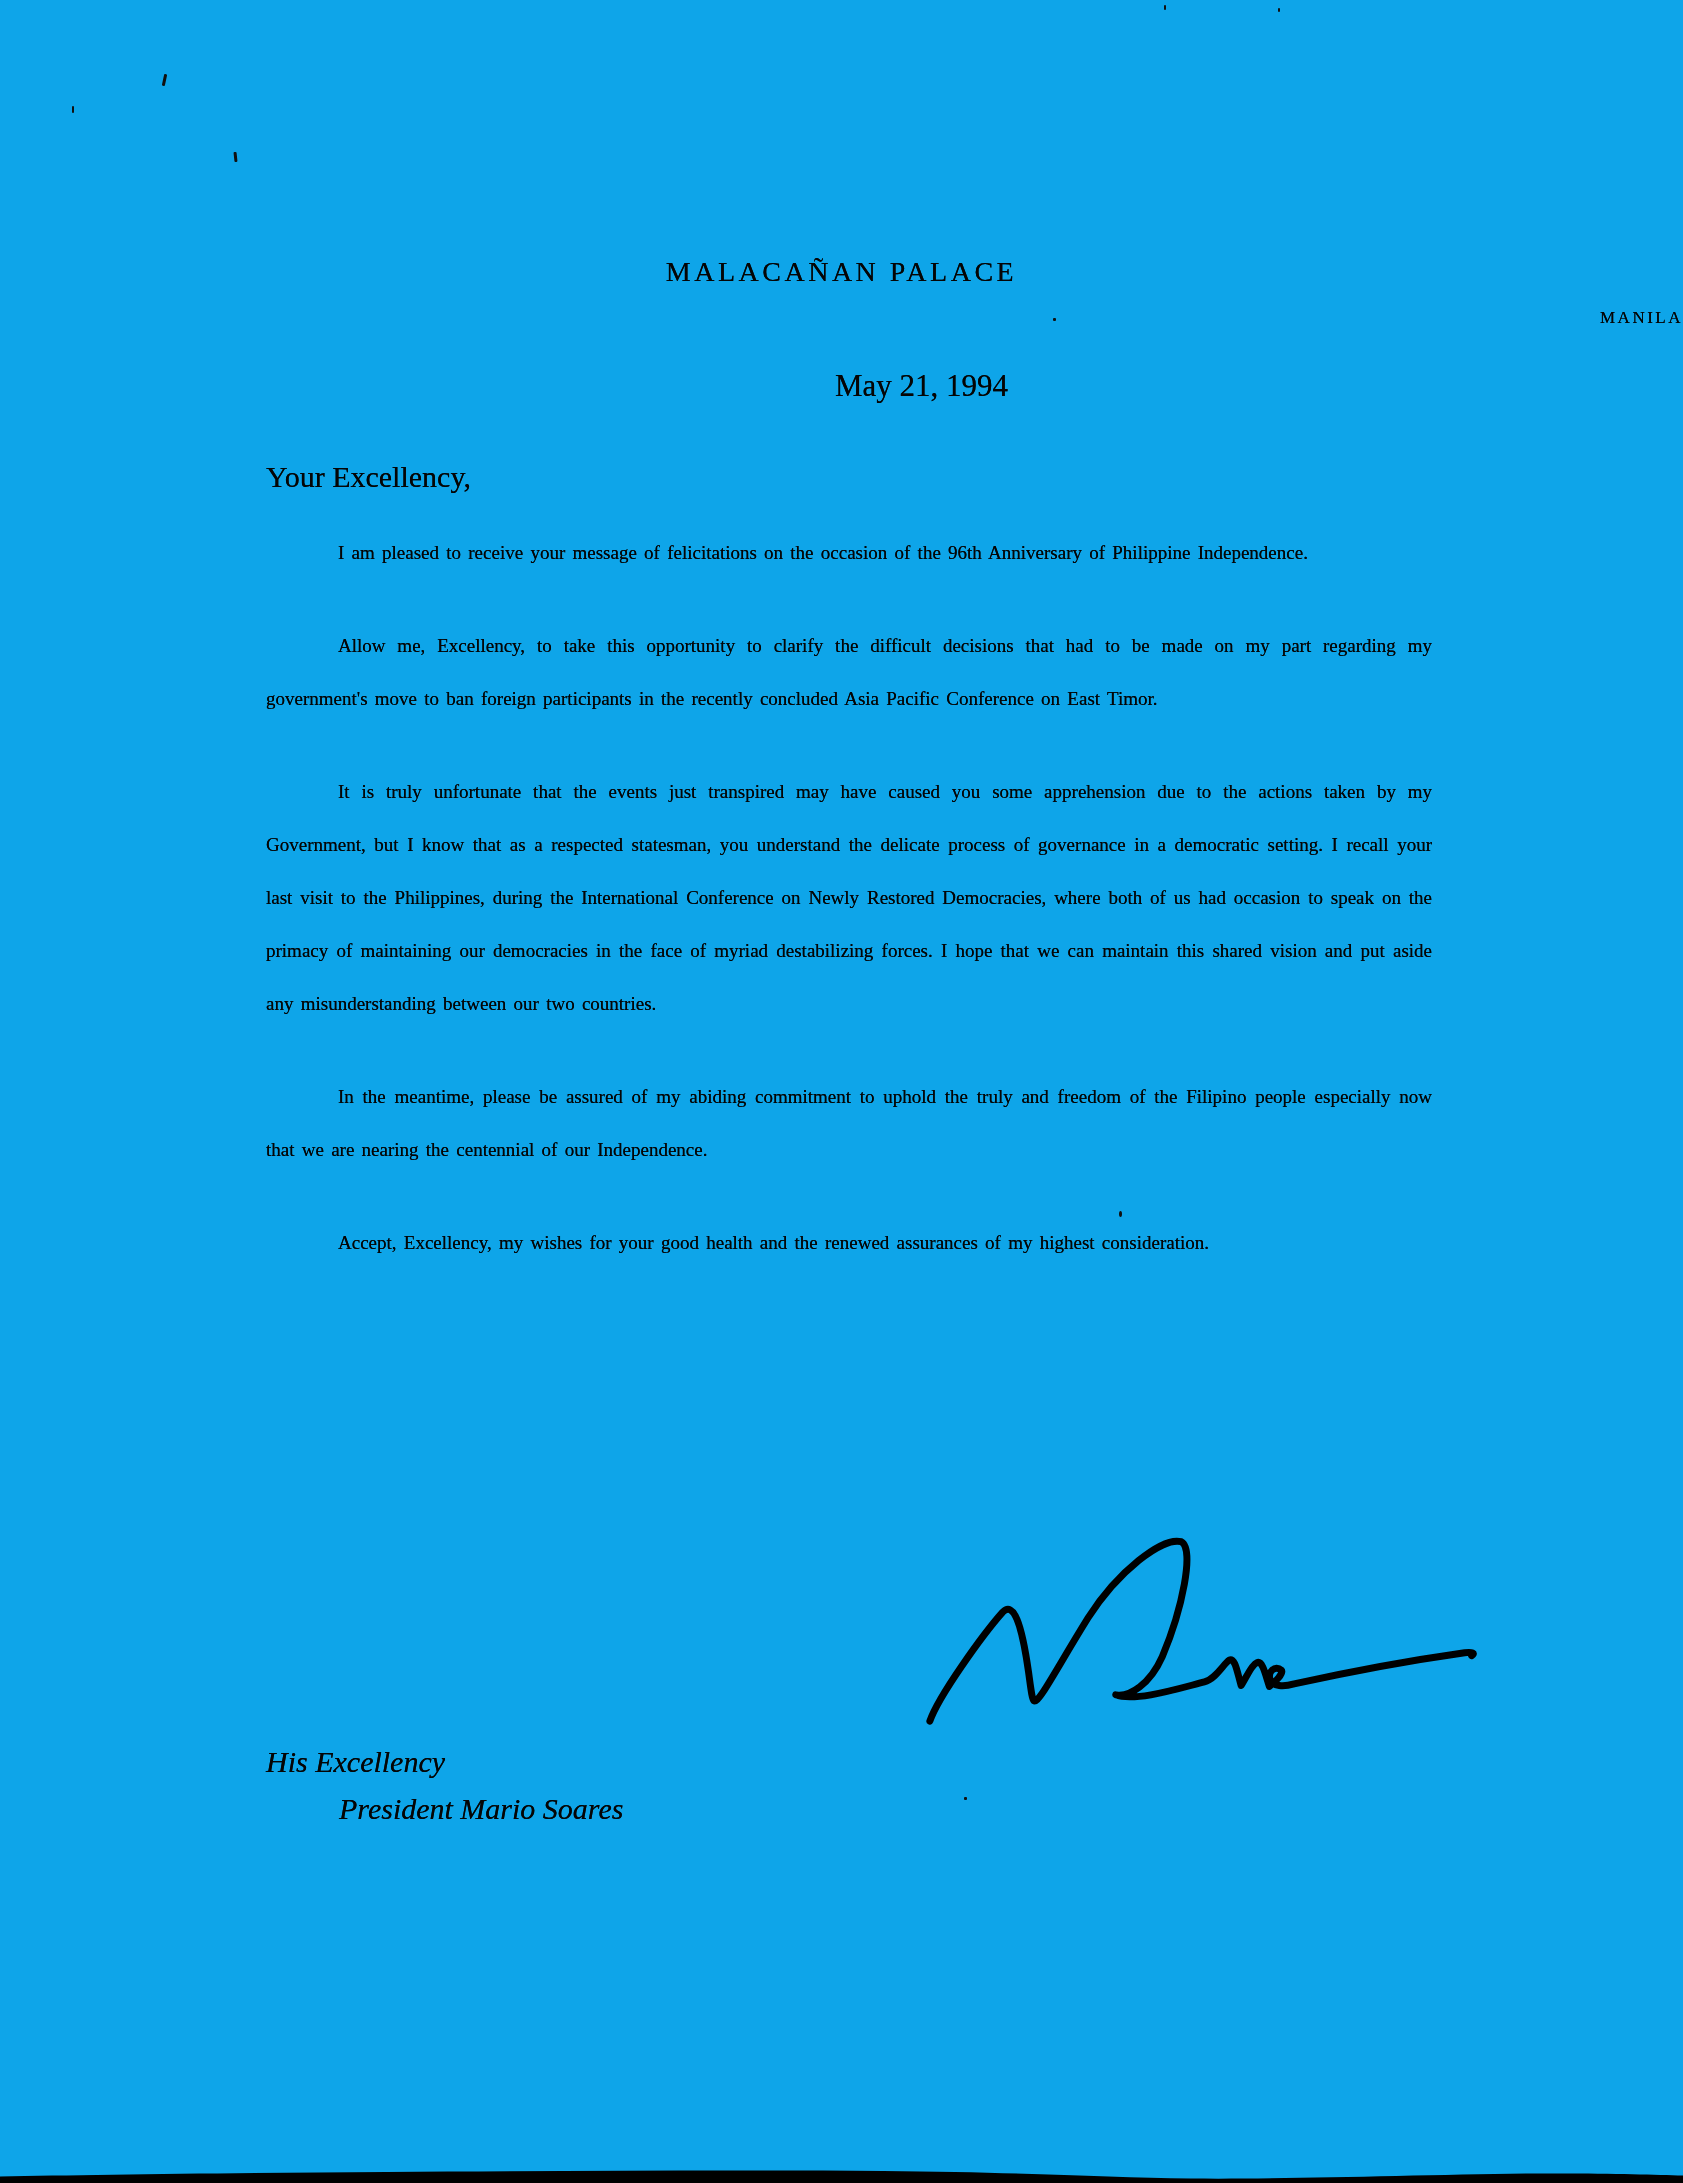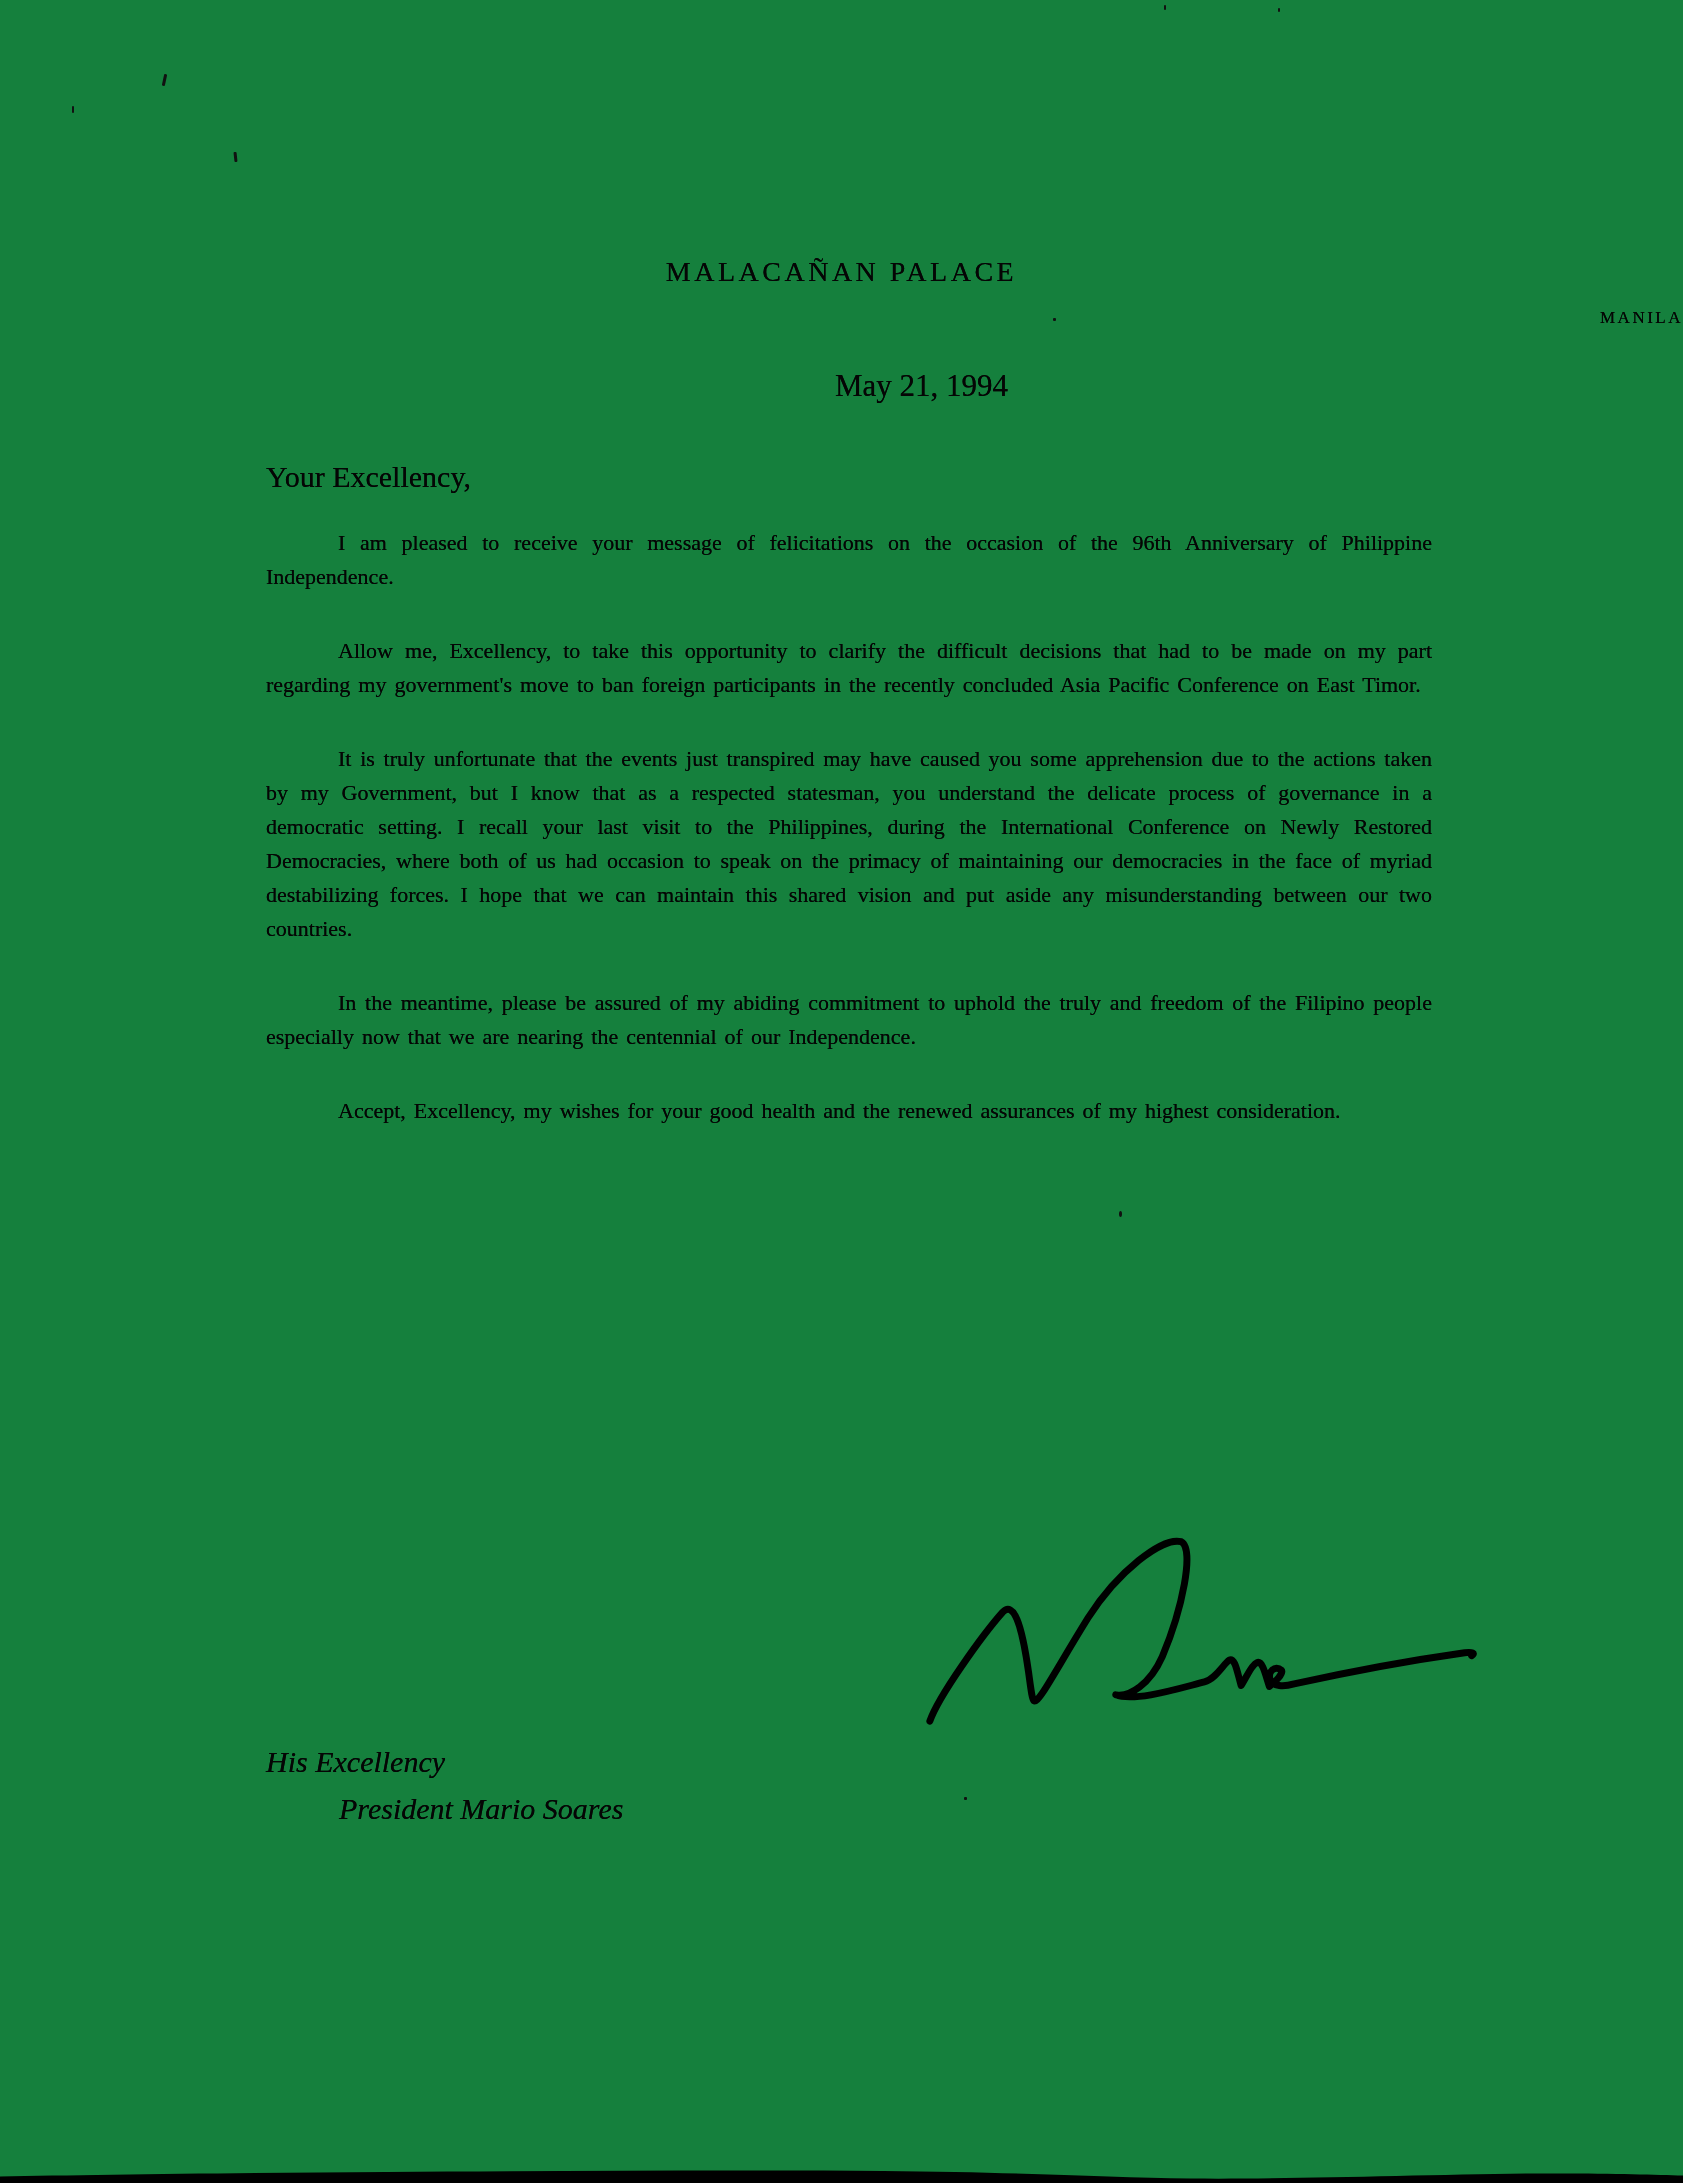--- a/index.html
+++ b/index.html
@@ -1,20 +1,20 @@
 <!DOCTYPE html>
 <html style="font-size:8px"><head>
 <meta charset="utf-8">
 <style>
   html, body { margin: 0; padding: 0; background: #e8e8e8; }
   .page {
     position: relative;
     width: 1683px;
     height: 2183px;
-    background: #15803d;
+    background: #0ea5e9;
     overflow: hidden;
     font-family: "Liberation Serif", serif;
     color: #050505;
   }
   .txt { text-shadow: 0 0 0.5px rgba(0,0,0,0.85); }
   .letterhead-palace {
     position: absolute;
     top: 256px; left: 0; right: 0;
     text-align: center;
     font-size: 28px;
@@ -41,22 +41,22 @@
     font-size: 30px;
     line-height: 45px;
   }
   .body-block {
     position: absolute;
     top: 526px; left: 266px;
     width: 1166px;
   }
   .body-block p {
     margin: 0 0 40px 0;
-    font-size: 22px;
-    line-height: 34px;
+    font-size: 19px;
+    line-height: 53px;
     text-align: justify;
     text-indent: 72px;
     word-spacing: 2.5px;
   }
   .signature-wrap {
     position: absolute;
     top: 1508px; left: 903px;
     width: 586px; height: 228px;
   }
   .addressee {

